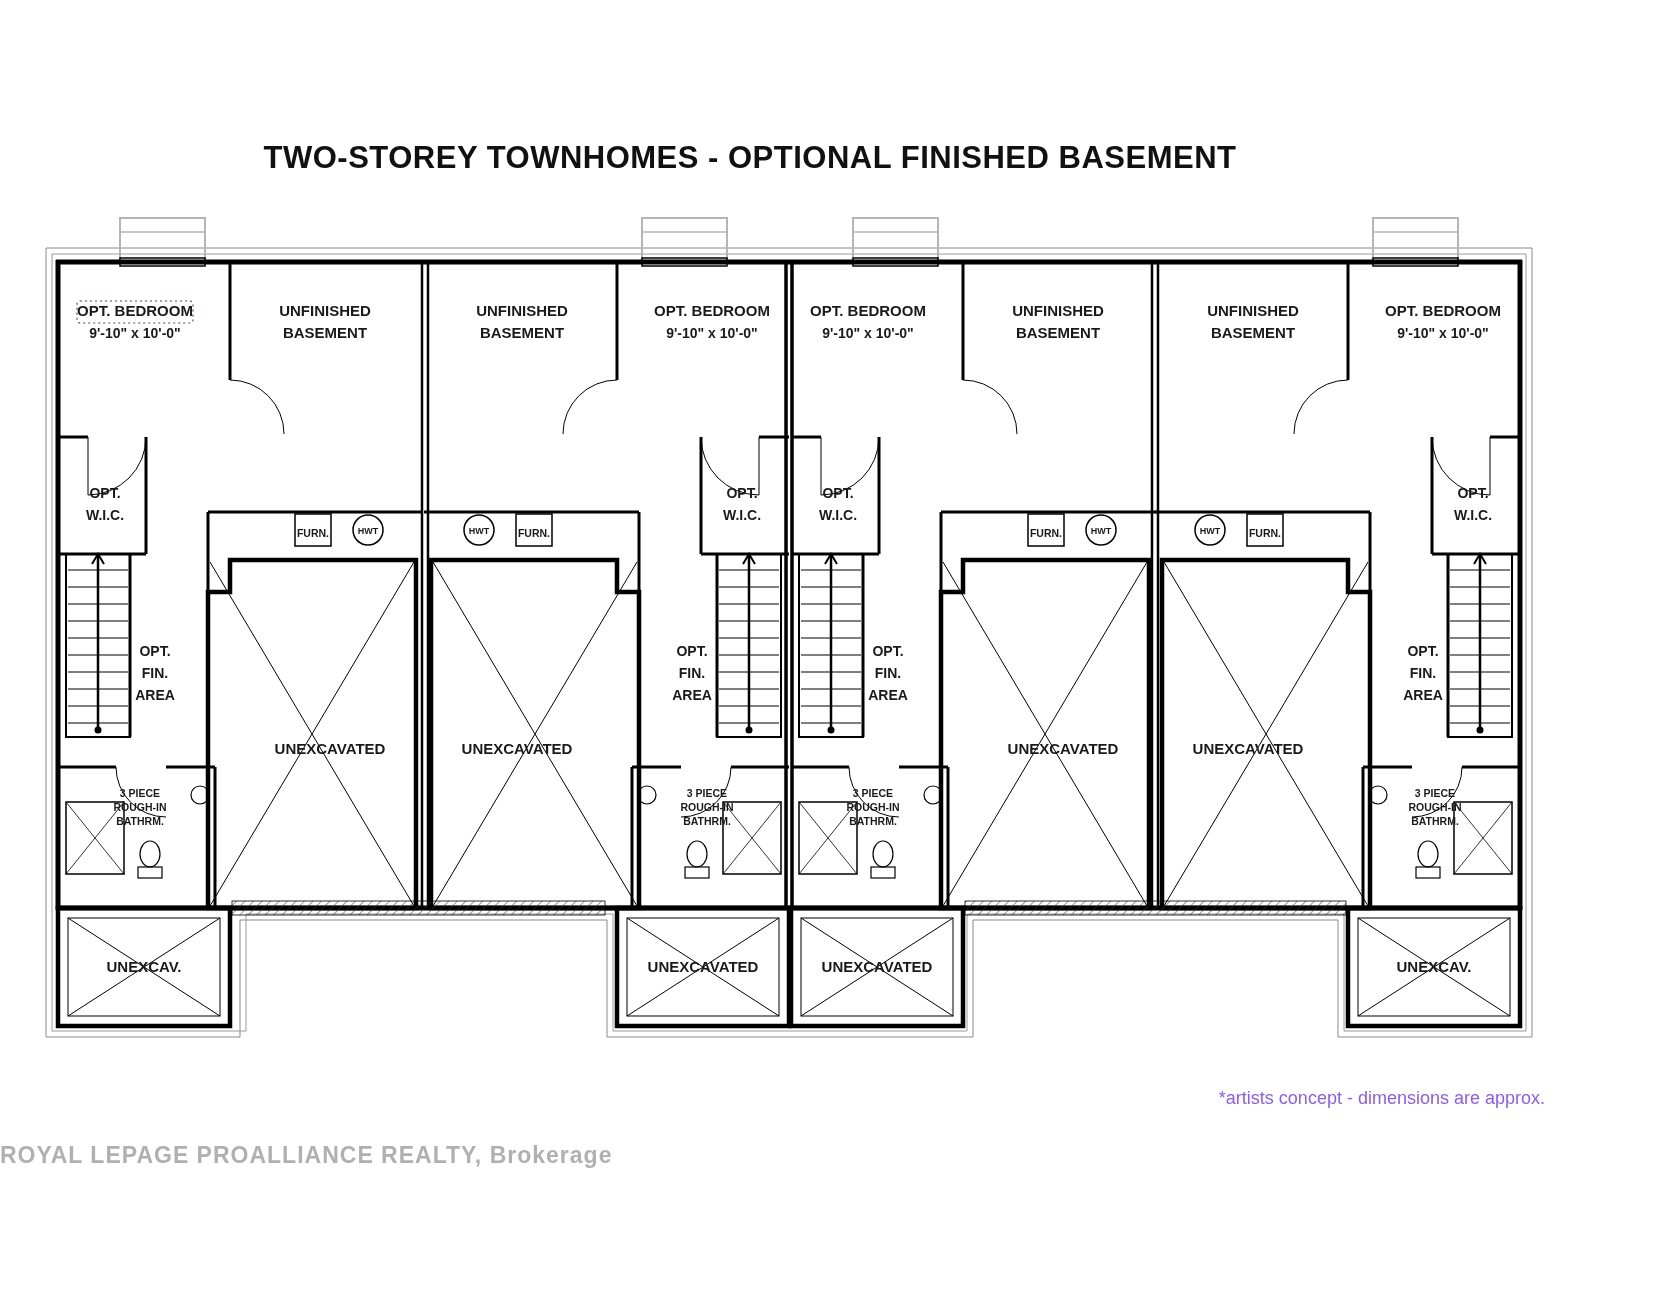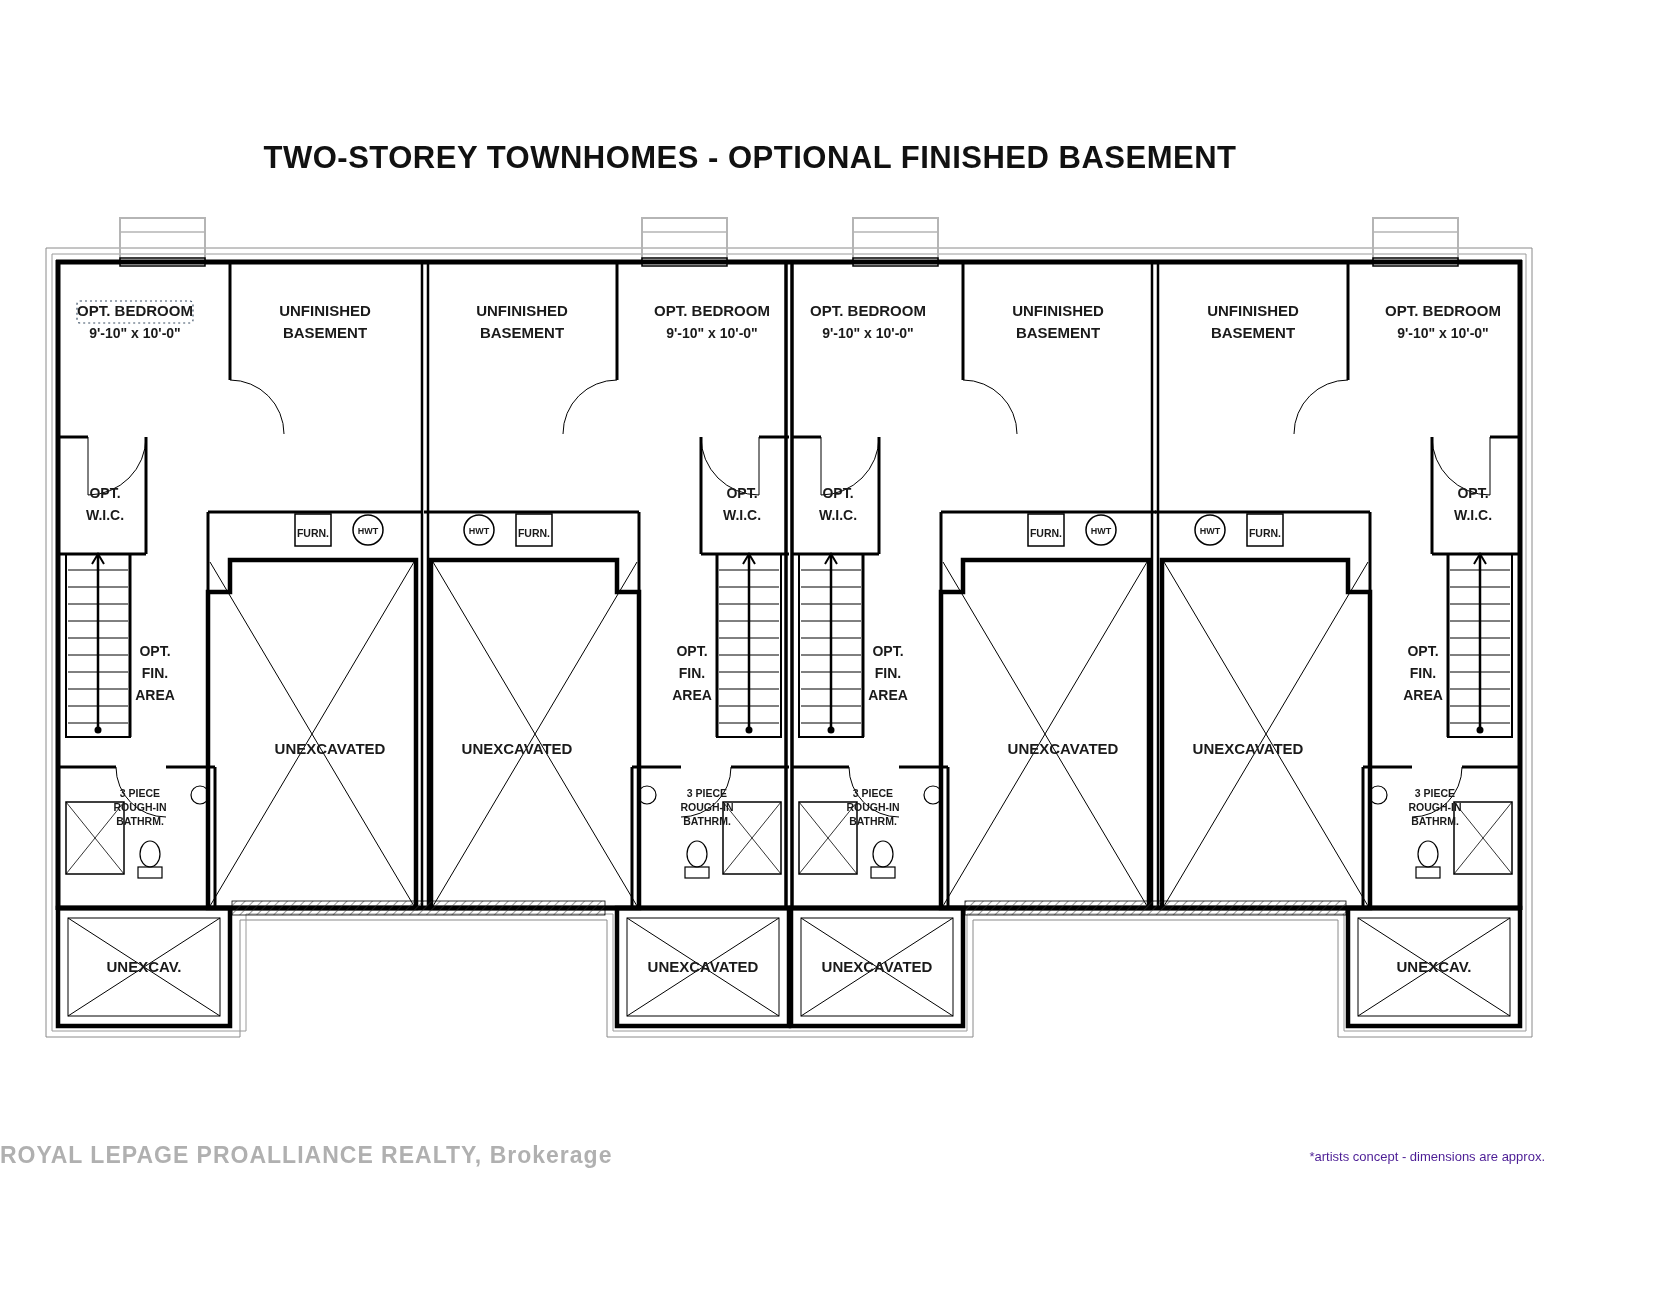--- a/index.html
+++ b/index.html
@@ -6,21 +6,21 @@
   html,body{width:1680px;height:1299px;background:#fff;font-family:"Liberation Sans",sans-serif}
   .page{position:relative;width:1680px;height:1299px;background:#fff;overflow:hidden}
   .title{position:absolute;top:140px;left:0;width:1500px;text-align:center;
          font-size:31px;font-weight:700;letter-spacing:.5px;color:#111}
   svg.plan{position:absolute;left:0;top:0}
   svg text{font-family:"Liberation Sans",sans-serif;fill:#1a1a1a;text-anchor:middle;font-weight:700}
   .t15{font-size:15px}
   .t14{font-size:14px}
   .t10{font-size:10.5px}
   .t9{font-size:9px}
-  .disclaimer{position:absolute;top:1149px;right:135px;font-size:13px;color:#4c1d95;font-weight:400}
+  .disclaimer{position:absolute;top:1088px;right:135px;font-size:18px;color:#8b5cf6;font-weight:400}
   .watermark{position:absolute;top:1142px;left:0;width:1580px;text-align:left;
              font-size:23px;color:#a3a3a3;letter-spacing:1px;font-weight:700;opacity:.85}
 </style>
 </head>
 <body>
 
 <div class="page">
 
   <div class="title">TWO-STOREY TOWNHOMES  - OPTIONAL FINISHED BASEMENT</div>
 

